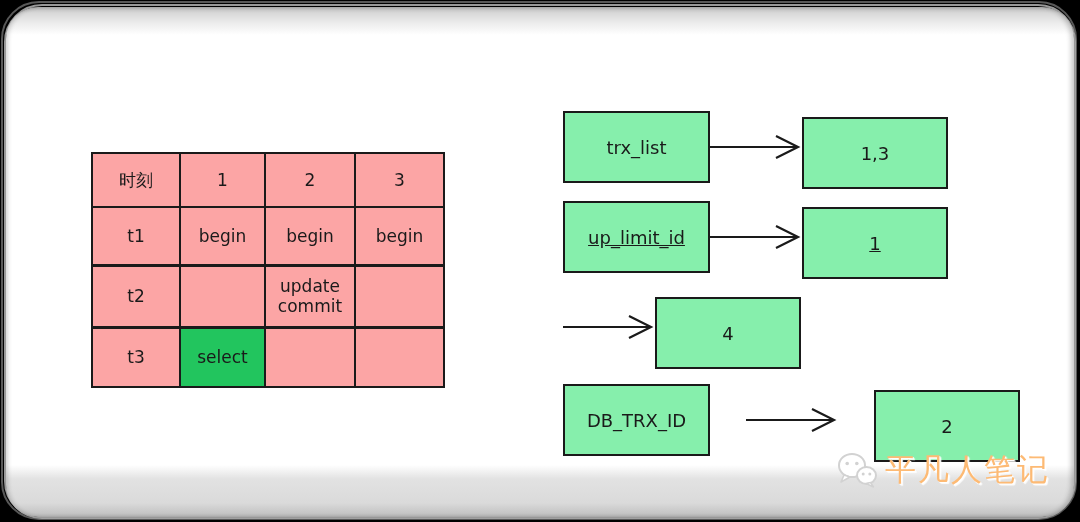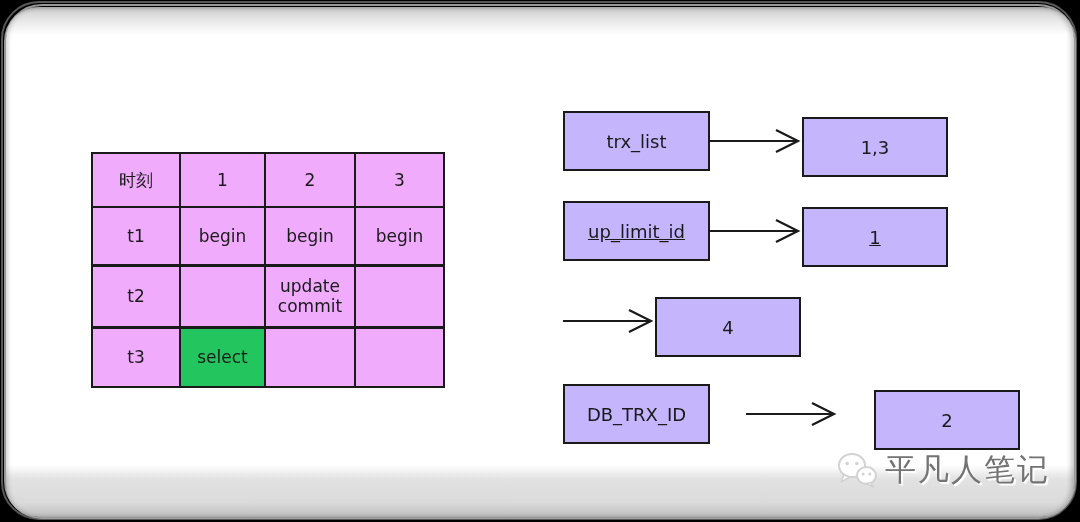--- a/index.html
+++ b/index.html
@@ -31,49 +31,49 @@
   }
 
   
   .vtable { position:absolute; left:91px; top:152px; }
   table { border-collapse:collapse; table-layout:fixed; }
   td, th {
     border:2px solid #1a1a1a;
     text-align:center; vertical-align:middle;
     font-size:17px; font-weight:normal;
     white-space:pre-line; line-height:1.18;
-    background:#f0abfc;
+    background:#fca5a5;
   }
   tr.r-head  { height:54px; }
   tr.r-t1    { height:58px; }
   tr.r-t2    { height:62px; }
   tr.r-t3    { height:60px; }
   tr.r-t1 td, tr.r-t1 th { border-bottom-width:3px; }
   tr.r-t2 td, tr.r-t2 th { border-bottom-width:3px; }
   .c0 { width:88px; } .c1 { width:85px; } .c2 { width:90px; } .c3 { width:89px; }
   td.hl { background:#22c55e; }
 
   
   .map-row { position:absolute; left:563px; display:flex; align-items:center; }
   .map-row.m0 { top:105px; } .map-row.m1 { top:195px;text-decoration:underline; }
   .map-row.m2 { top:285px; } .map-row.m3 { top:378px;gap:36px; }
   .mbox {
-    height:60px; border:2px solid #1a1a1a; background:#c4b5fd;
+    height:72px; border:2px solid #1a1a1a; background:#86efac;
     display:flex; align-items:center; justify-content:center;
     font-size:18px;
   }
   .mbox.label { width:147px; }
   .mbox.value { width:146px;margin-top:12px; }
   .arrow { width:92px; height:30px; display:block; }
 
   
   .watermark {
     position:absolute; right:30px; top:449px;
     display:flex; align-items:center; gap:7px;
-    color:#737373; font-size:31px; letter-spacing:2px;
+    color:#fdba74; font-size:31px; letter-spacing:2px;
     text-shadow:1px 1px 0 #ffffff, 2px 2px 1px rgba(255,255,255,.9);
     user-select:none;
   }
   .wechat-svg { display:block; }
 </style>
 </head>
 <body>
 
 <div class="canvas">
   <div class="page-edge-outer"></div>

